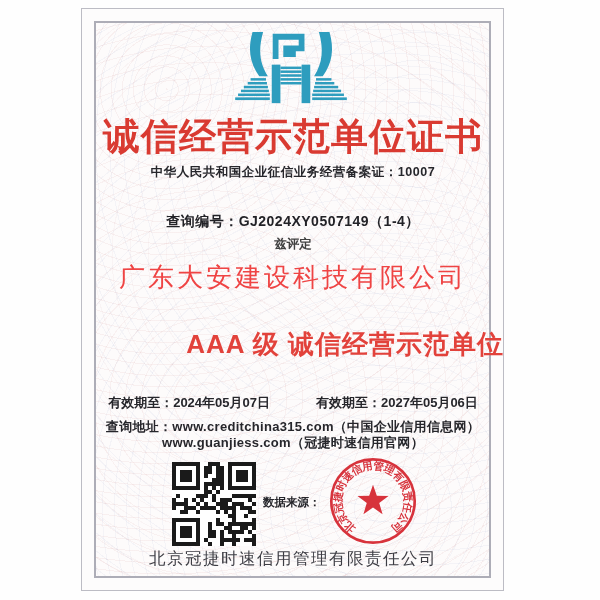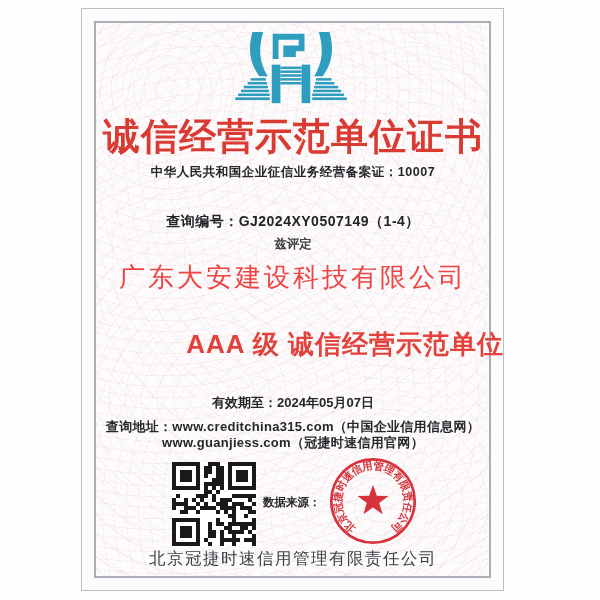--- a/index.html
+++ b/index.html
@@ -85,20 +85,21 @@
   <div class="ct" id="query"><span>查询编号：</span><span>GJ2024XY0507149（1-4）</span></div>
 
   <div class="ct" id="hereby">兹评定</div>
 
   <div class="ct" id="company">广东大安建设科技有限公司</div>
 
   <div class="ct" id="award">AAA 级  诚信经营示范单位</div>
 
   <div class="ct" id="dates">
     <span><span>有效期至：</span><span>2024年05月07日</span></span>
+    <span><span>有效期至：</span><span>2027年05月06日</span></span>
   </div>
 
   <div class="ct" id="addr">
     <div><span>查询地址：</span><span>www.creditchina315.com（中国企业信用信息网）</span></div>
     <div>www.guanjiess.com（冠捷时速信用官网）</div>
   </div>
 
   <svg id="qr" width="84" height="84" viewBox="0 0 84 84">
     <rect x="0" y="0" width="84" height="84" fill="#ffffff"></rect>
   <rect x="0" y="36" width="4" height="4" fill="#1a1a1a"></rect>

